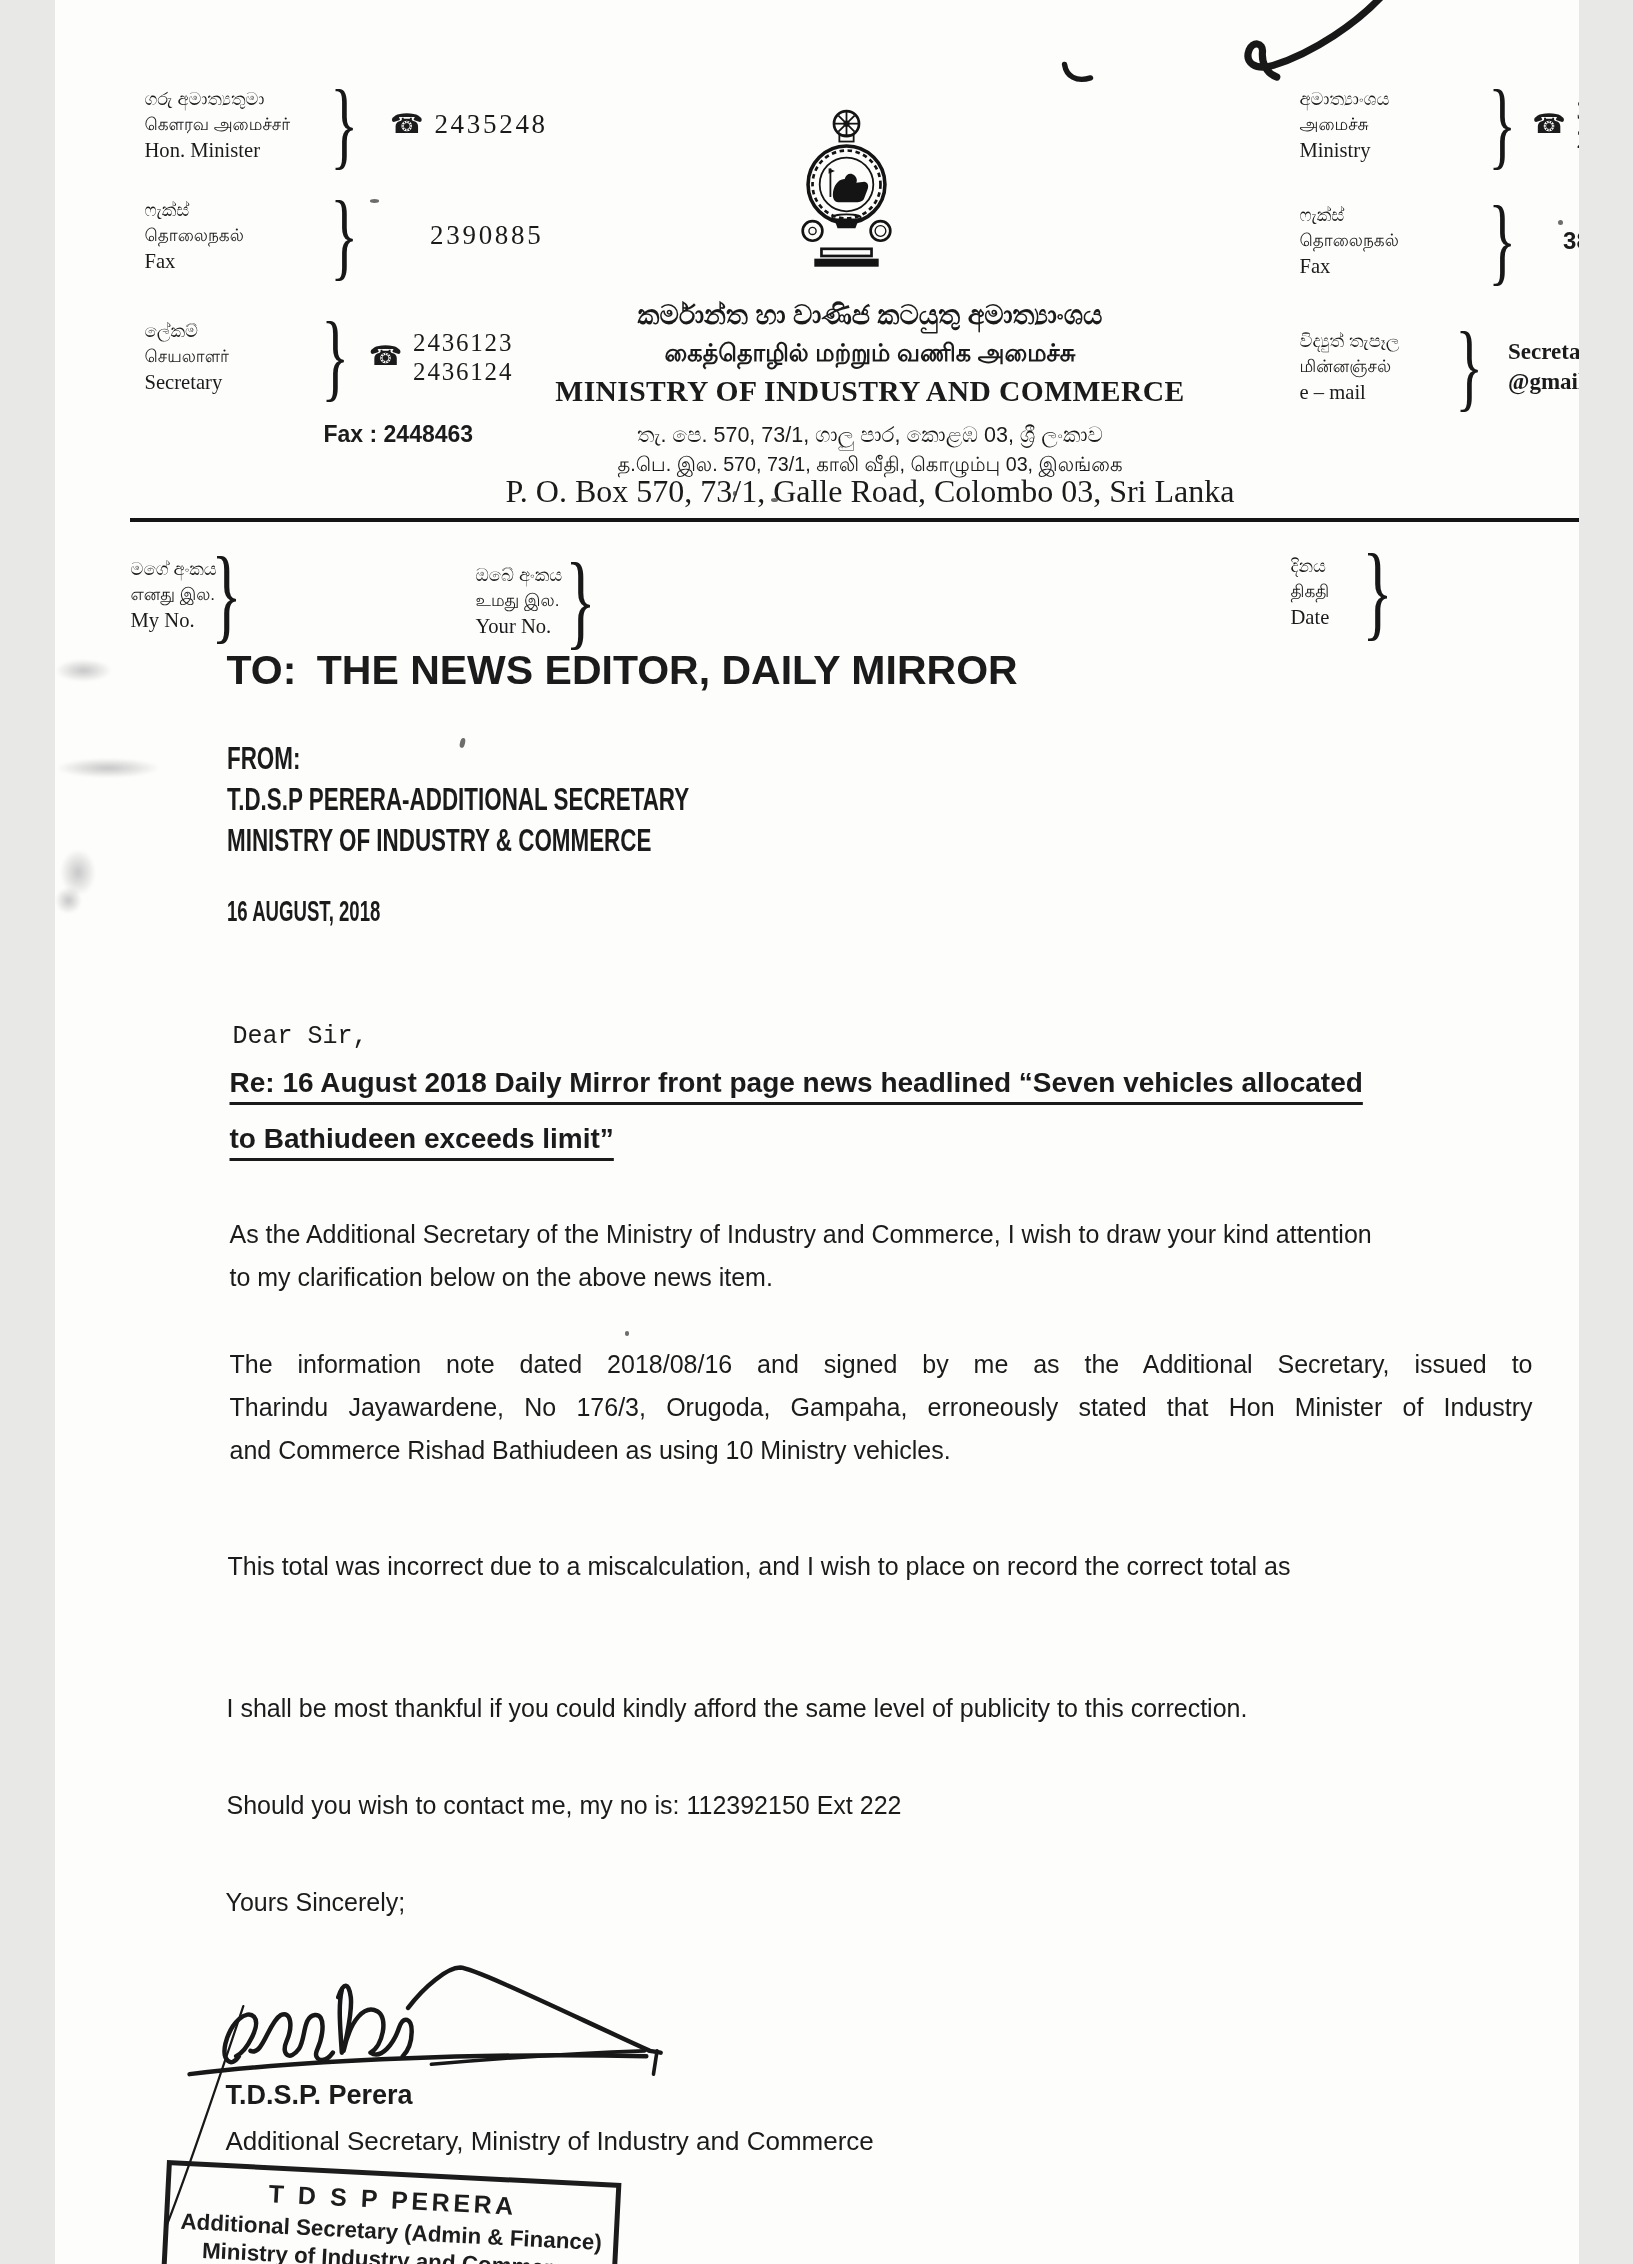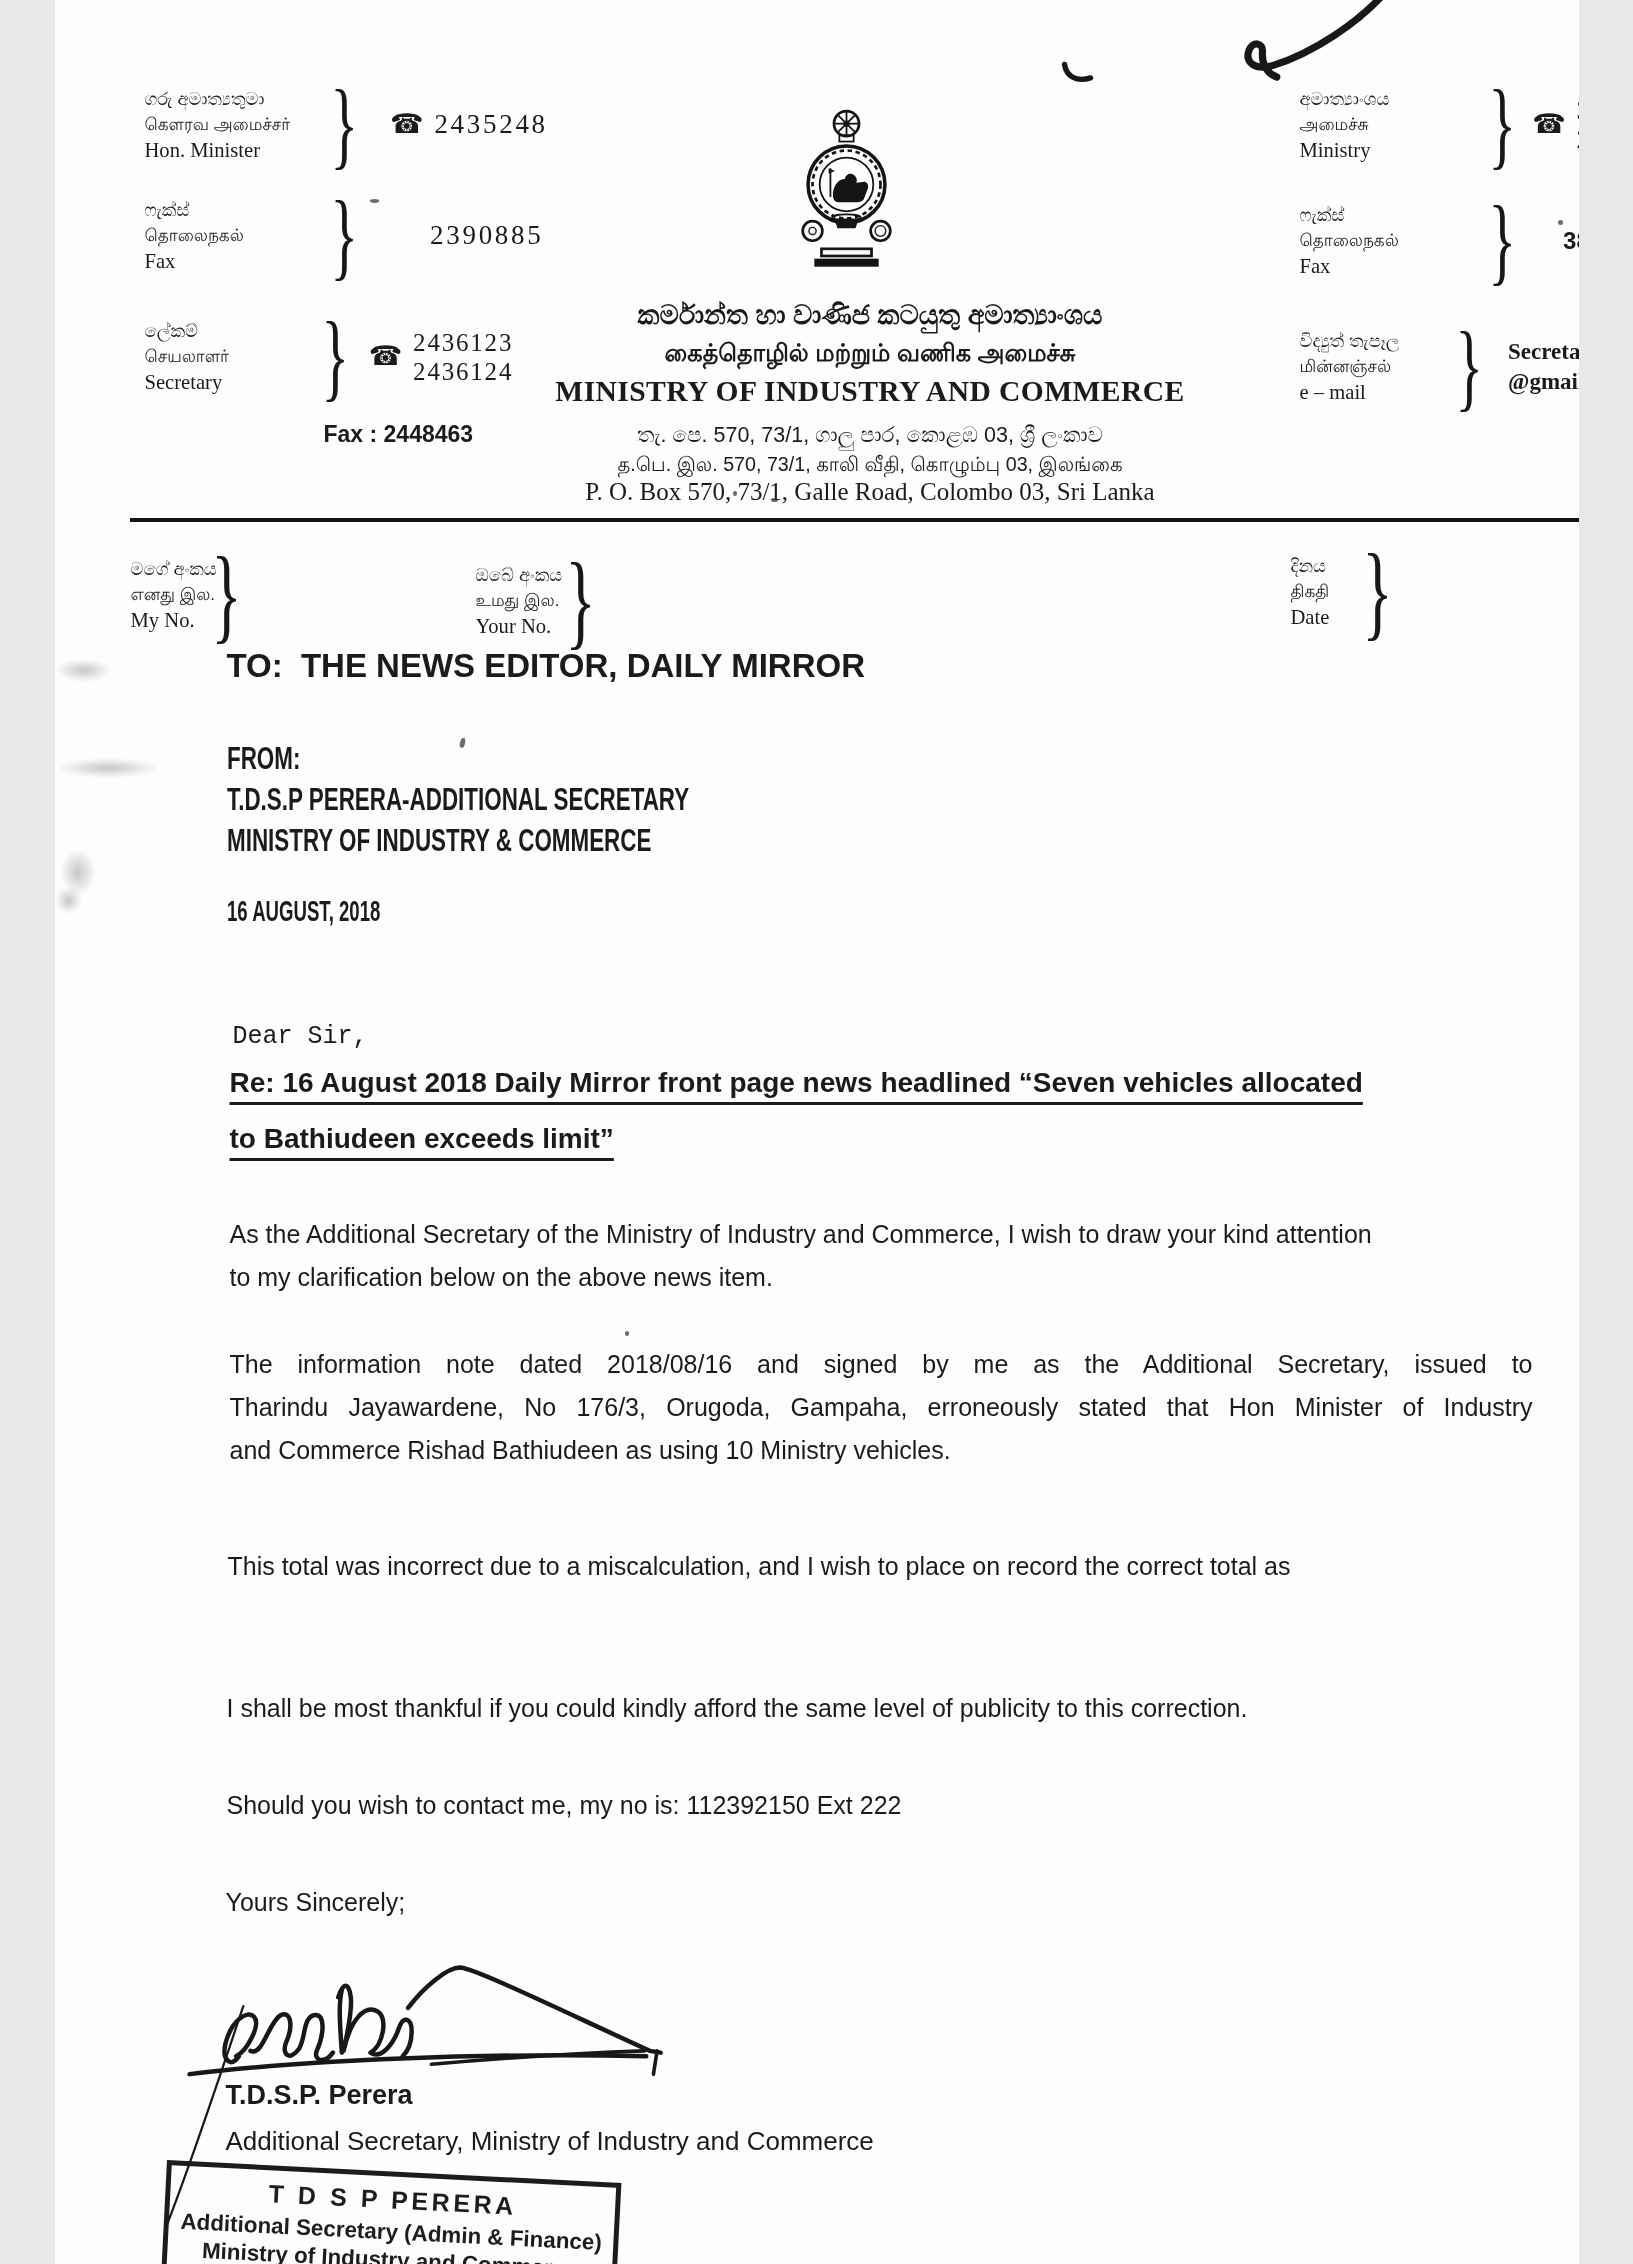--- a/index.html
+++ b/index.html
@@ -26,28 +26,28 @@
   .num-serif-sm { font-family:"Liberation Serif", serif; font-size:25px; letter-spacing:1.8px; line-height:29px; white-space:nowrap; }
   .num-sans-b { font-weight:700; font-size:24px; white-space:nowrap; }
   .email-val { font-family:"Liberation Serif", serif; font-weight:700; font-size:23px; line-height:29.6px; white-space:nowrap; }
 
   .center-head { position:absolute; left:278px; top:296px; width:1075px; text-align:center; }
   .m-name-si { font-weight:700; font-size:27px; line-height:38px; }
   .m-name-ta { font-weight:700; font-size:24px; line-height:38px; }
   .m-name-en { font-family:"Liberation Serif", serif; font-weight:700; font-size:29.6px; line-height:39px; letter-spacing:0.4px; }
   .m-addr-si { font-size:21.5px; line-height:30px; margin-top:9px; }
   .m-addr-ta { font-size:19.7px; line-height:28px; }
-  .m-addr-en { font-family:"Liberation Serif", serif; font-size:25px; line-height:27px; }
+  .m-addr-en { font-family:"Liberation Serif", serif; font-size:32px; line-height:27px; }
 
   .rule { position:absolute; left:75px; top:518px; width:1558px; height:3.6px; background:#151515; }
 
   
   .narrow { display:inline-block; transform:scaleX(0.70); transform-origin:0 50%; white-space:nowrap; }
   .narrow-md { display:inline-block; transform:scaleX(0.62); transform-origin:0 50%; white-space:nowrap; }
-  .to-line { font-size:33px; font-weight:700; white-space:nowrap; }
+  .to-line { font-size:41px; font-weight:700; white-space:nowrap; }
   .from-block { font-size:32px; font-weight:700; line-height:41px; }
   .date-line { font-size:30px; font-weight:700; }
   .salutation { font-size:25px; }
   .subject { font-size:28px; font-weight:700; line-height:56px; white-space:nowrap; }
   .subject .u { text-decoration:underline; text-decoration-thickness:2.7px; text-underline-offset:9.9px; }
   .bodyline { font-size:25px; line-height:43px; width:1303px; }
   .jline { text-align:justify; text-align-last:justify; }
   .p3line { line-height:45px; }
   .signer-name { font-size:27px; font-weight:700; }
   .signer-title { font-size:26px; }

